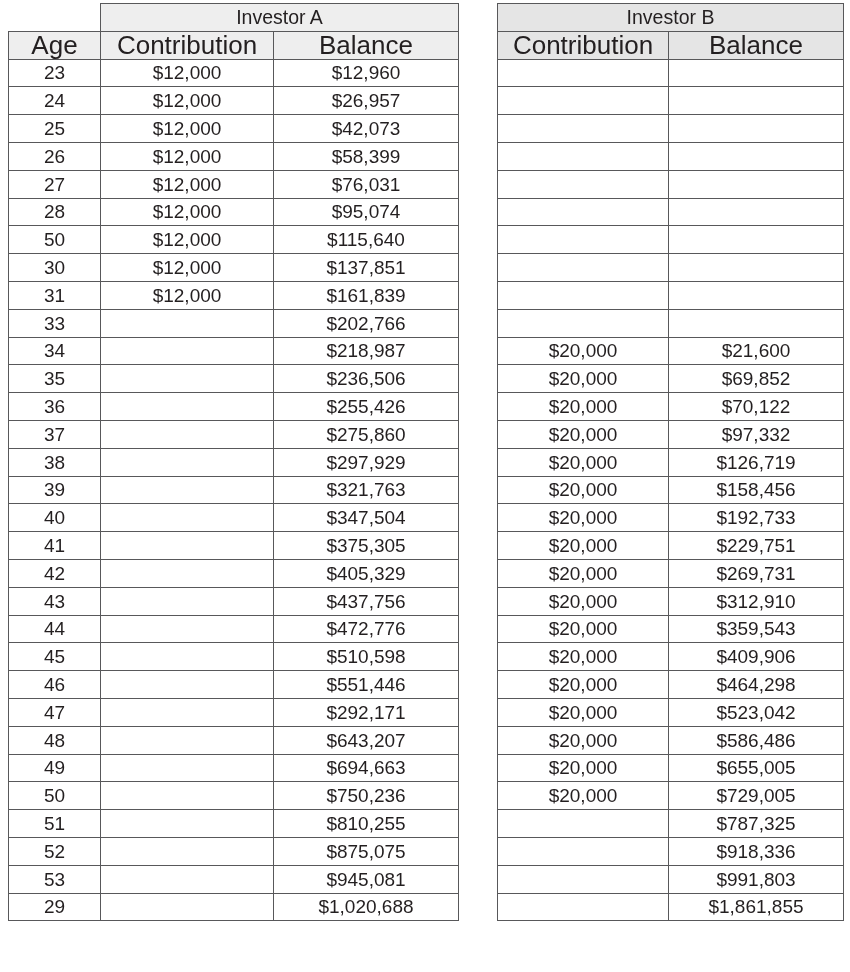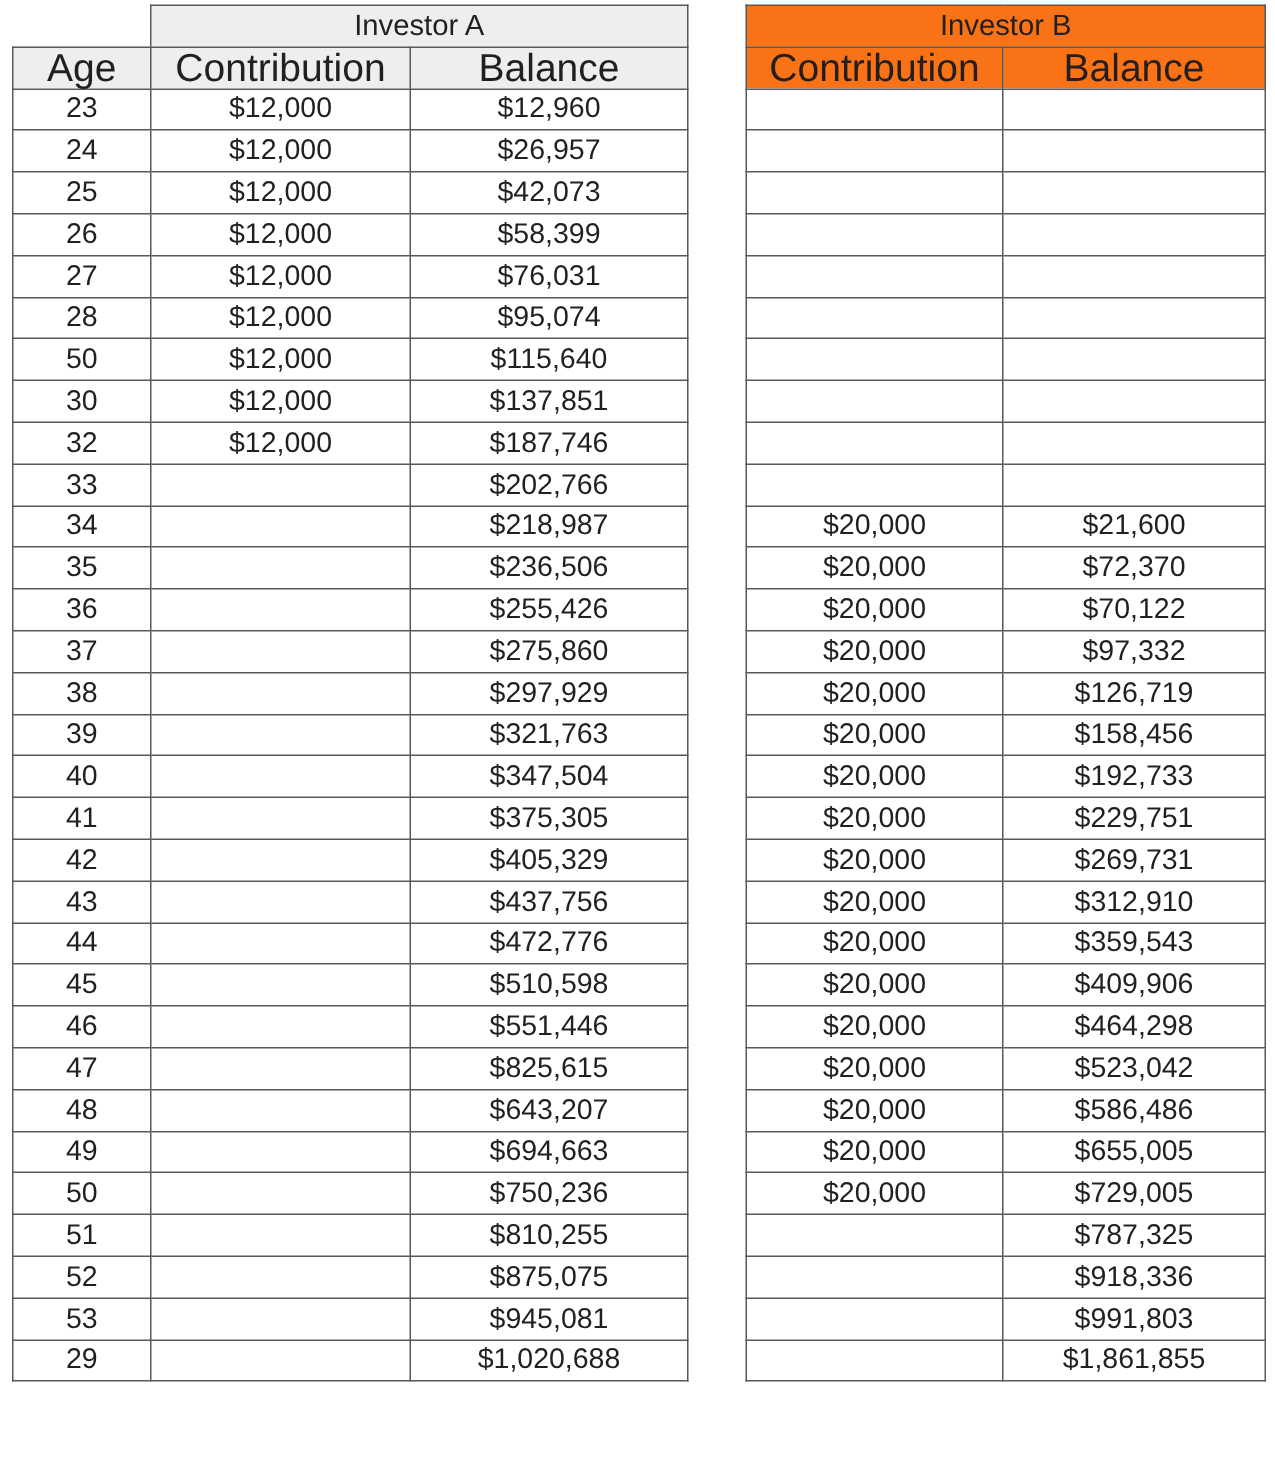--- a/index.html
+++ b/index.html
@@ -65,21 +65,21 @@
   #table-a col.c-contr { width: 173px; }
   #table-a col.c-bal   { width: 185px; }
 
   
   #table-b {
     left: 497px;
     top: 3px;
     width: 346px;
   }
   #table-b .grp-head,
-  #table-b .col-head { background: #f97316; margin-top: 24px; }
+  #table-b .col-head { background: #e5e5e5; margin-top: 24px; }
 
   #table-b col.c-contr { width: 171px; }
   #table-b col.c-bal   { width: 175px; }
 
   .empty-cell { color: transparent; }
 </style>
 </head>
 <body>
 
 <div id="stage">
@@ -136,23 +136,23 @@
           <td>50</td>
           <td>$12,000</td>
           <td>$115,640</td>
         </tr>
         <tr>
           <td>30</td>
           <td>$12,000</td>
           <td>$137,851</td>
         </tr>
         <tr>
-          <td>32</td>
-          <td>$12,000</td>
-          <td>$187,746</td>
+          <td>31</td>
+          <td>$12,000</td>
+          <td>$161,839</td>
         </tr>
         <tr>
           <td>33</td>
           <td class="empty-cell">&nbsp;</td>
           <td>$202,766</td>
         </tr>
         <tr>
           <td>34</td>
           <td class="empty-cell">&nbsp;</td>
           <td>$218,987</td>
@@ -213,21 +213,21 @@
           <td>$510,598</td>
         </tr>
         <tr>
           <td>46</td>
           <td class="empty-cell">&nbsp;</td>
           <td>$551,446</td>
         </tr>
         <tr>
           <td>47</td>
           <td class="empty-cell">&nbsp;</td>
-          <td>$825,615</td>
+          <td>$292,171</td>
         </tr>
         <tr>
           <td>48</td>
           <td class="empty-cell">&nbsp;</td>
           <td>$643,207</td>
         </tr>
         <tr>
           <td>49</td>
           <td class="empty-cell">&nbsp;</td>
           <td>$694,663</td>
@@ -314,21 +314,21 @@
         <tr>
           <td class="empty-cell">&nbsp;</td>
           <td class="empty-cell">&nbsp;</td>
         </tr>
         <tr>
           <td>$20,000</td>
           <td>$21,600</td>
         </tr>
         <tr>
           <td>$20,000</td>
-          <td>$72,370</td>
+          <td>$69,852</td>
         </tr>
         <tr>
           <td>$20,000</td>
           <td>$70,122</td>
         </tr>
         <tr>
           <td>$20,000</td>
           <td>$97,332</td>
         </tr>
         <tr>

